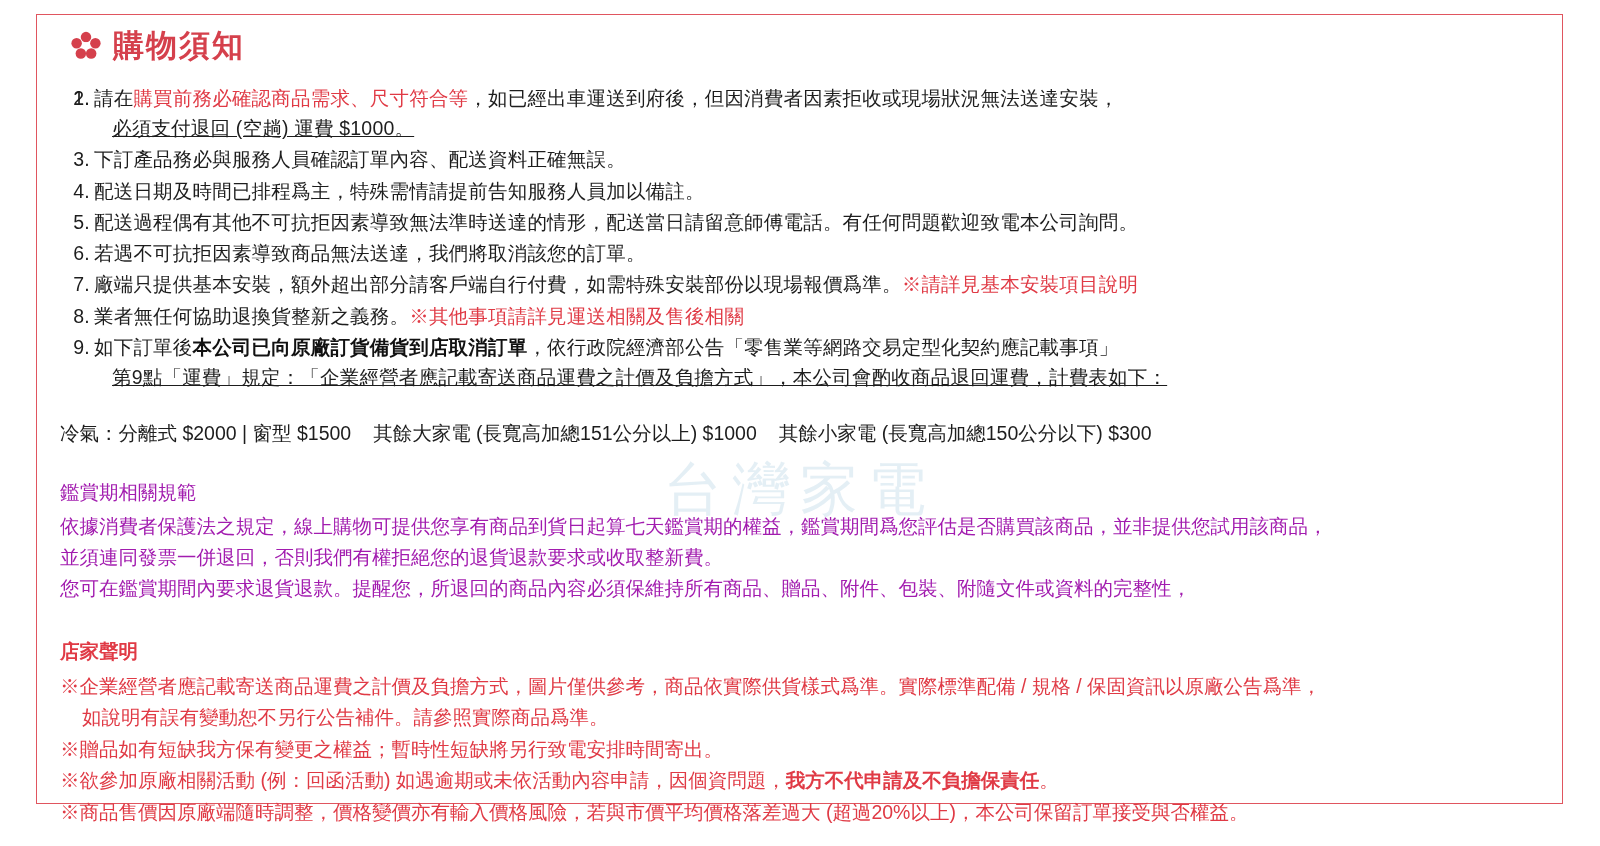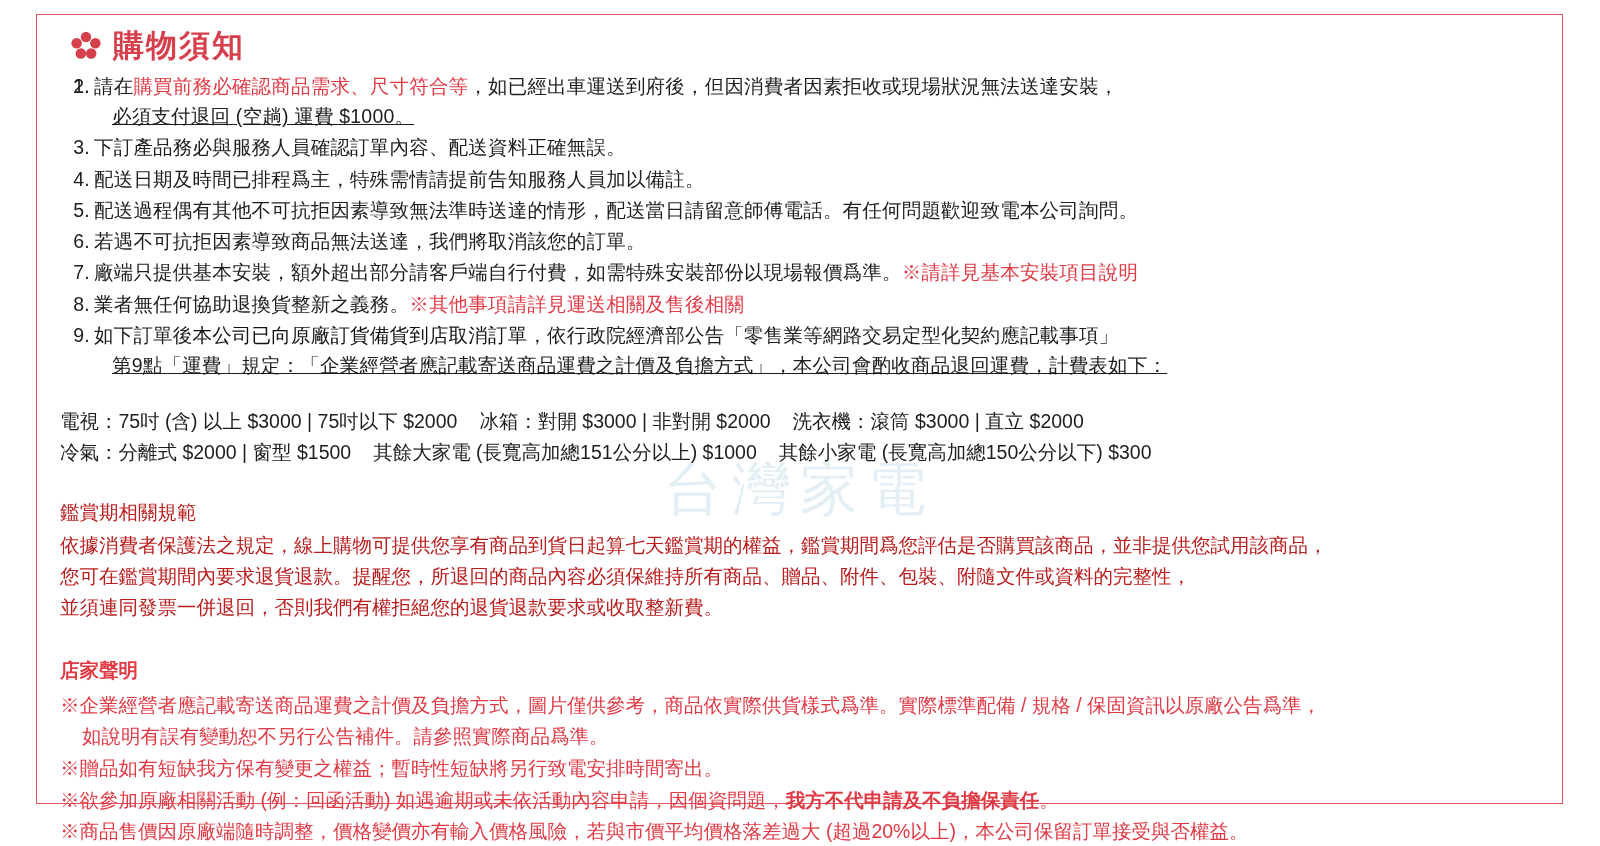--- a/index.html
+++ b/index.html
@@ -49,21 +49,21 @@
     left: 60px;
     top: 30px;
     width: 1480px;
   }
 
   
   .title-row {
     display: flex;
     align-items: center;
     gap: 12px;
-    margin: 0 0 10px 11px;
+    margin: 0 0 22px 11px;
   }
   .flower-icon {
     width: 30px;
     height: 30px;
     flex: 0 0 auto;
     display: block;
   }
   .title-text {
     font-size: 31px;
     font-weight: bold;
@@ -94,38 +94,38 @@
     width: 30px;
     text-align: right;
     color: #1d1d1d;
   }
   .indent2 {
     display: block;
     padding-left: 18px;
     text-decoration: underline;
   }
   .red-u { color: #e03a45; }
-  .dark-bold { font-weight: normal; color: #111111; }
+  .dark-bold { font-weight: bold; color: #111111; }
 
   
   .fee-block {
     margin-top: 26px;
     font-size: 19.5px;
     line-height: 1.6;
     color: #1d1d1d;
   }
   .fee-line { white-space: nowrap; }
   .gap { display: inline-block; width: 22px; }
 
   
   .section {
     margin-top: 28px;
     font-size: 19.5px;
     line-height: 1.6;
-    color: #b91c1c;
+    color: #a21caf;
   }
   .section .head {
     display: block;
     margin-bottom: 2px;
   }
   .section p {
     margin: 0;
   }
 
   .statement {
@@ -220,32 +220,29 @@
       <li>
         <span class="num">9.</span>
         <span>如下訂單後</span><span class="dark-bold">本公司已向原廠訂貨備貨到店取消訂單</span><span>，依行政院經濟部公告「零售業等網路交易定型化契約應記載事項」</span>
         <span class="indent2">第9點「運費」規定：「企業經營者應記載寄送商品運費之計價及負擔方式」，本公司會酌收商品退回運費，計費表如下：</span>
       </li>
 
     </ol>
 
     <div class="fee-block">
       <div class="fee-line">
-        <span>電視：</span><span>75吋 (含) 以上 $3000 | 75吋以下 $2000</span><span class="gap"></span><span>冰箱：</span><span>對開 $3000 | 非對開 $2000</span><span class="gap"></span><span>洗衣機：</span><span>滾筒 $3000 | 直立 $2000</span>
-      </div>
-      <div class="fee-line">
         <span>冷氣：</span><span>分離式 $2000 | 窗型 $1500</span><span class="gap"></span><span>其餘大家電 (長寬高加總151公分以上) $1000</span><span class="gap"></span><span>其餘小家電 (長寬高加總150公分以下) $300</span>
       </div>
     </div>
 
     <div class="section">
       <span class="head">鑑賞期相關規範</span>
       <p>依據消費者保護法之規定，線上購物可提供您享有商品到貨日起算七天鑑賞期的權益，鑑賞期間爲您評估是否購買該商品，並非提供您試用該商品，</p>
+      <p>並須連同發票一併退回，否則我們有權拒絕您的退貨退款要求或收取整新費。</p>
       <p>您可在鑑賞期間內要求退貨退款。提醒您，所退回的商品內容必須保維持所有商品、贈品、附件、包裝、附隨文件或資料的完整性，</p>
-      <p>並須連同發票一併退回，否則我們有權拒絕您的退貨退款要求或收取整新費。</p>
     </div>
 
     <div class="statement">
       <span class="head">店家聲明</span>
       <span class="row">※企業經營者應記載寄送商品運費之計價及負擔方式，圖片僅供參考，商品依實際供貨樣式爲準。實際標準配備 / 規格 / 保固資訊以原廠公告爲準，</span>
       <span class="sub">如說明有誤有變動恕不另行公告補件。請參照實際商品爲準。</span>
       <span class="row">※贈品如有短缺我方保有變更之權益；暫時性短缺將另行致電安排時間寄出。</span>
       <span class="row"><span>※欲參加原廠相關活動 (例：回函活動) 如遇逾期或未依活動內容申請，因個資問題，</span><span class="stmt-strong">我方不代申請及不負擔保責任</span><span>。</span></span>
       <span class="row">※商品售價因原廠端隨時調整，價格變價亦有輸入價格風險，若與市價平均價格落差過大 (超過20%以上)，本公司保留訂單接受與否權益。</span>
     </div>

